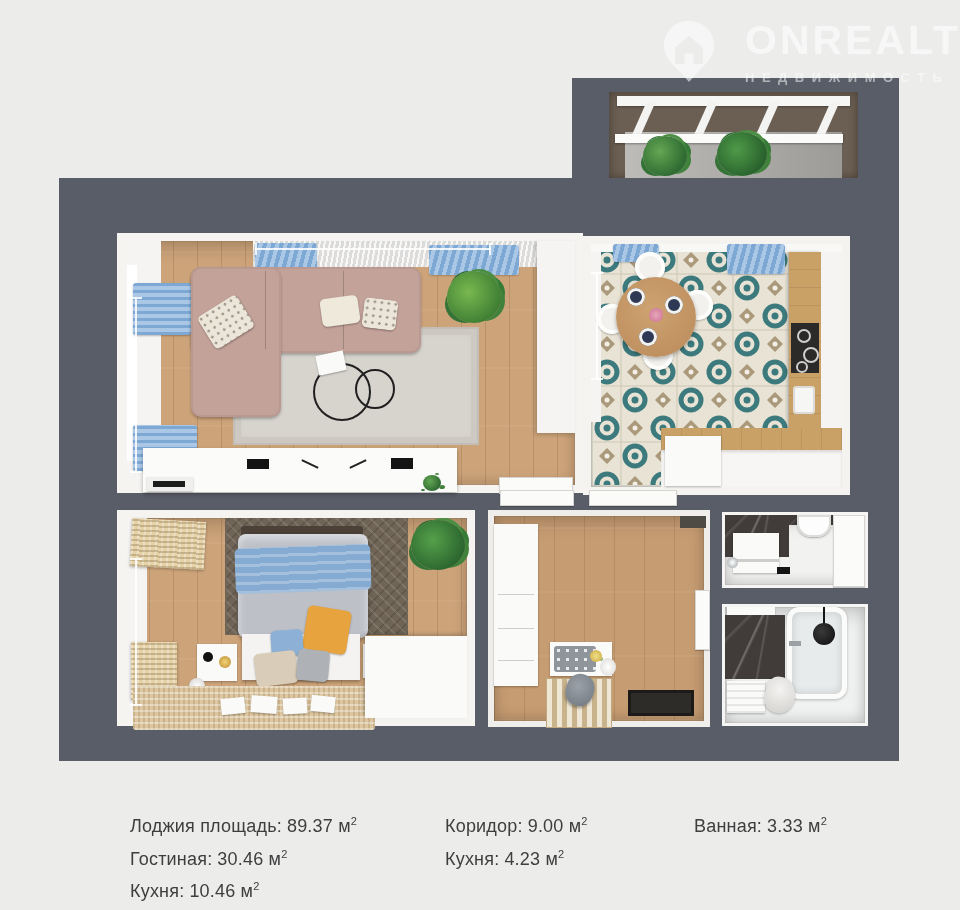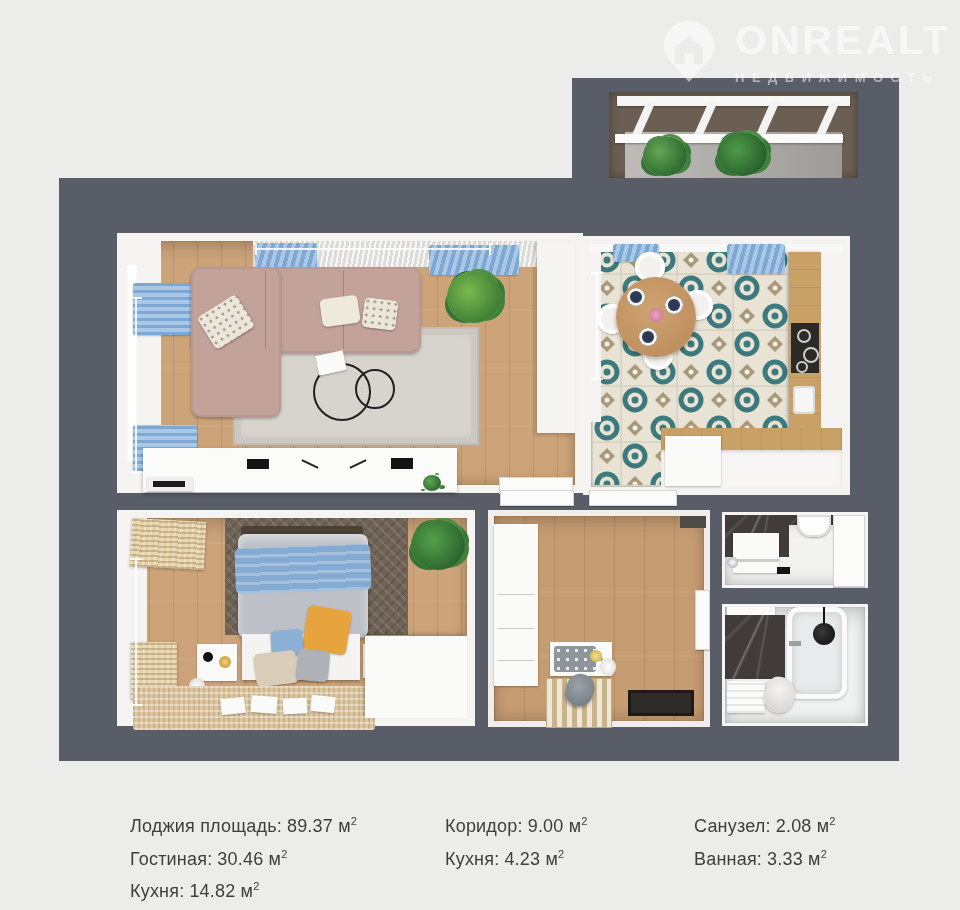--- a/index.html
+++ b/index.html
@@ -44,21 +44,21 @@
   .dimv::before,.dimv::after{content:"";position:absolute;left:-5px;width:12px;height:2px;background:rgba(255,255,255,.85);}
   .dimv::before{top:0;} .dimv::after{bottom:0;}
   .dimh::before,.dimh::after{content:"";position:absolute;top:-5px;height:12px;width:2px;background:rgba(255,255,255,.85);}
   .dimh::before{left:0;} .dimh::after{right:0;}
   .sofa{background:#c3a29a;border-radius:10px;box-shadow:inset 0 0 0 2px rgba(0,0,0,.05), 0 2px 3px rgba(0,0,0,.25);}
   .pillow{border-radius:5px;box-shadow:0 1px 2px rgba(0,0,0,.3);}
   .pat{background-color:#ece6da;background-image:radial-gradient(rgba(90,80,60,.55) 1px,transparent 1.5px);background-size:7px 7px;}
   .circle{border-radius:50%;}
   .tableline{background:rgba(0,0,0,.18);}
   
-  .wm{display:flex;align-items:flex-start;gap:20px;}
+  .wm{display:flex;align-items:flex-start;gap:30px;}
   .wm-title{font-size:41px;font-weight:bold;letter-spacing:3px;color:rgba(255,255,255,.60);line-height:1;}
   .wm-sub{font-size:13px;font-weight:bold;letter-spacing:7.5px;color:rgba(255,255,255,.52);margin-top:9px;}
   
   .legend-col{position:absolute;top:808px;font-size:18px;line-height:27.5px;color:#3e3e3e;font-weight:500;letter-spacing:.2px;}
   .legend-line sup{font-size:11px;}
   .legend-line .lab{margin-right:5px;}
 </style>
 </head>
 <body>
 
@@ -237,22 +237,21 @@
   </svg>
   <div>
     <div class="wm-title">ONREALT</div>
     <div class="wm-sub">НЕДВИЖИМОСТЬ</div>
   </div>
 </div>
 
 <div class="legend-col" style="left:130px;">
   <div class="legend-line"><span class="lab">Лоджия площадь:</span><span>89.37 м</span><sup>2</sup></div>
   <div class="legend-line"><span class="lab">Гостиная:</span><span>30.46 м</span><sup>2</sup></div>
-  <div class="legend-line"><span class="lab">Кухня:</span><span>14.82 м</span><sup>2</sup></div>
+  <div class="legend-line"><span class="lab">Кухня:</span><span>10.46 м</span><sup>2</sup></div>
 </div>
 <div class="legend-col" style="left:445px;">
   <div class="legend-line"><span class="lab">Коридор:</span><span>9.00 м</span><sup>2</sup></div>
   <div class="legend-line"><span class="lab">Кухня:</span><span>4.23 м</span><sup>2</sup></div>
 </div>
 <div class="legend-col" style="left:694px;">
-  <div class="legend-line"><span class="lab">Санузел:</span><span>2.08 м</span><sup>2</sup></div>
   <div class="legend-line"><span class="lab">Ванная:</span><span>3.33 м</span><sup>2</sup></div>
 </div>
 
 </body></html>

